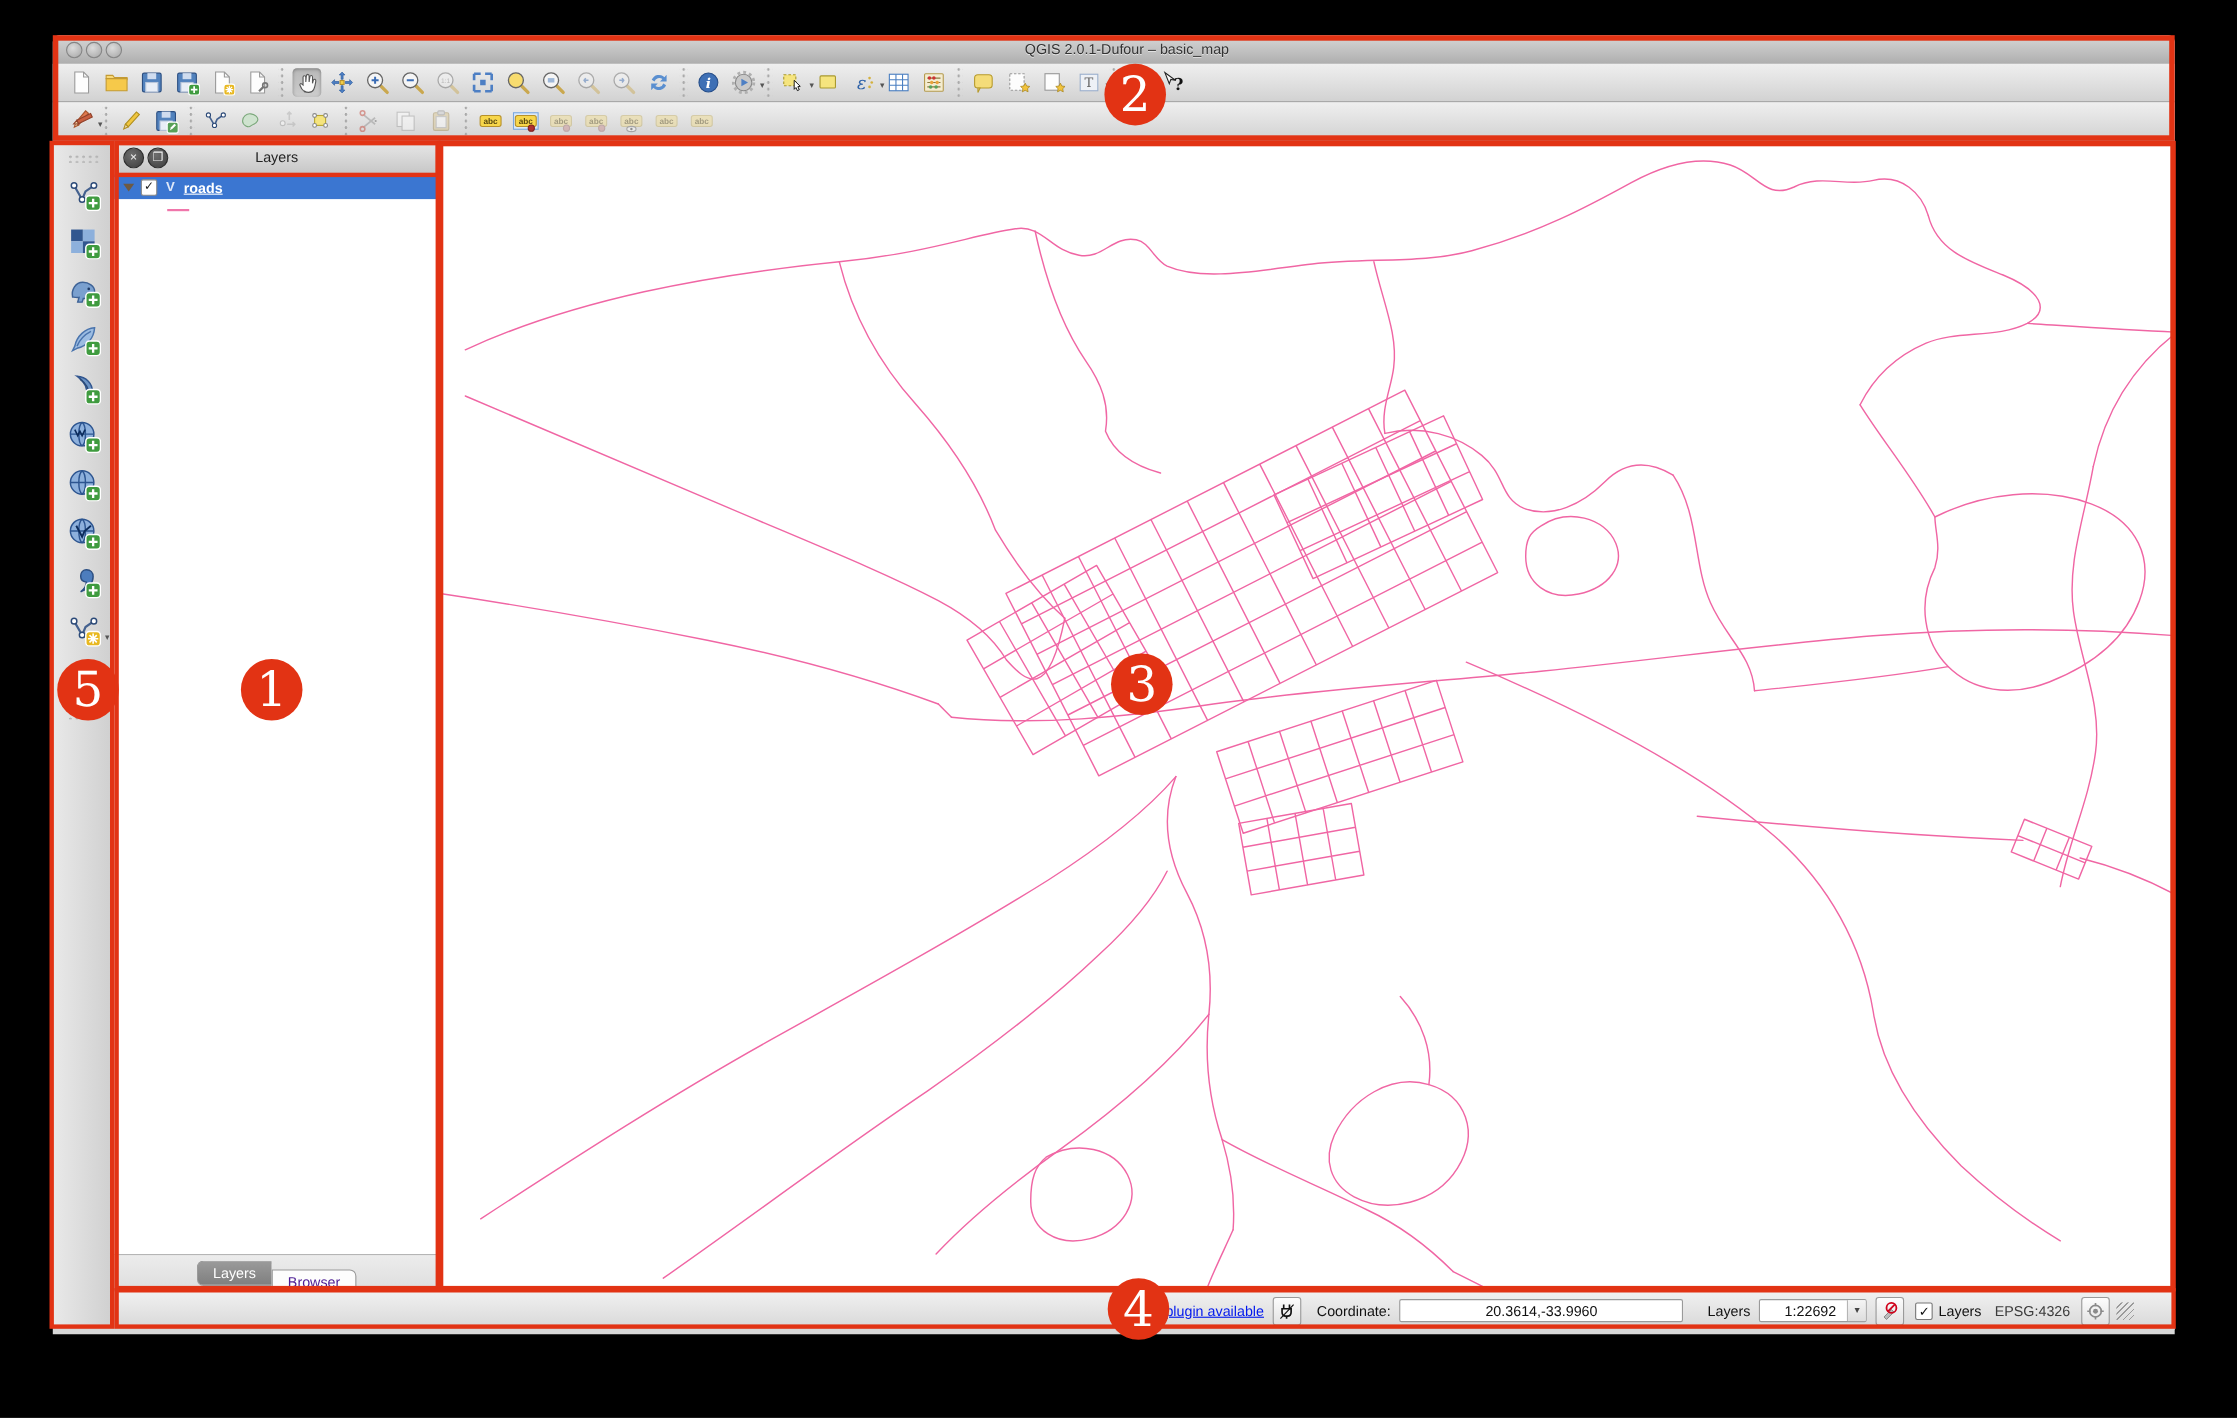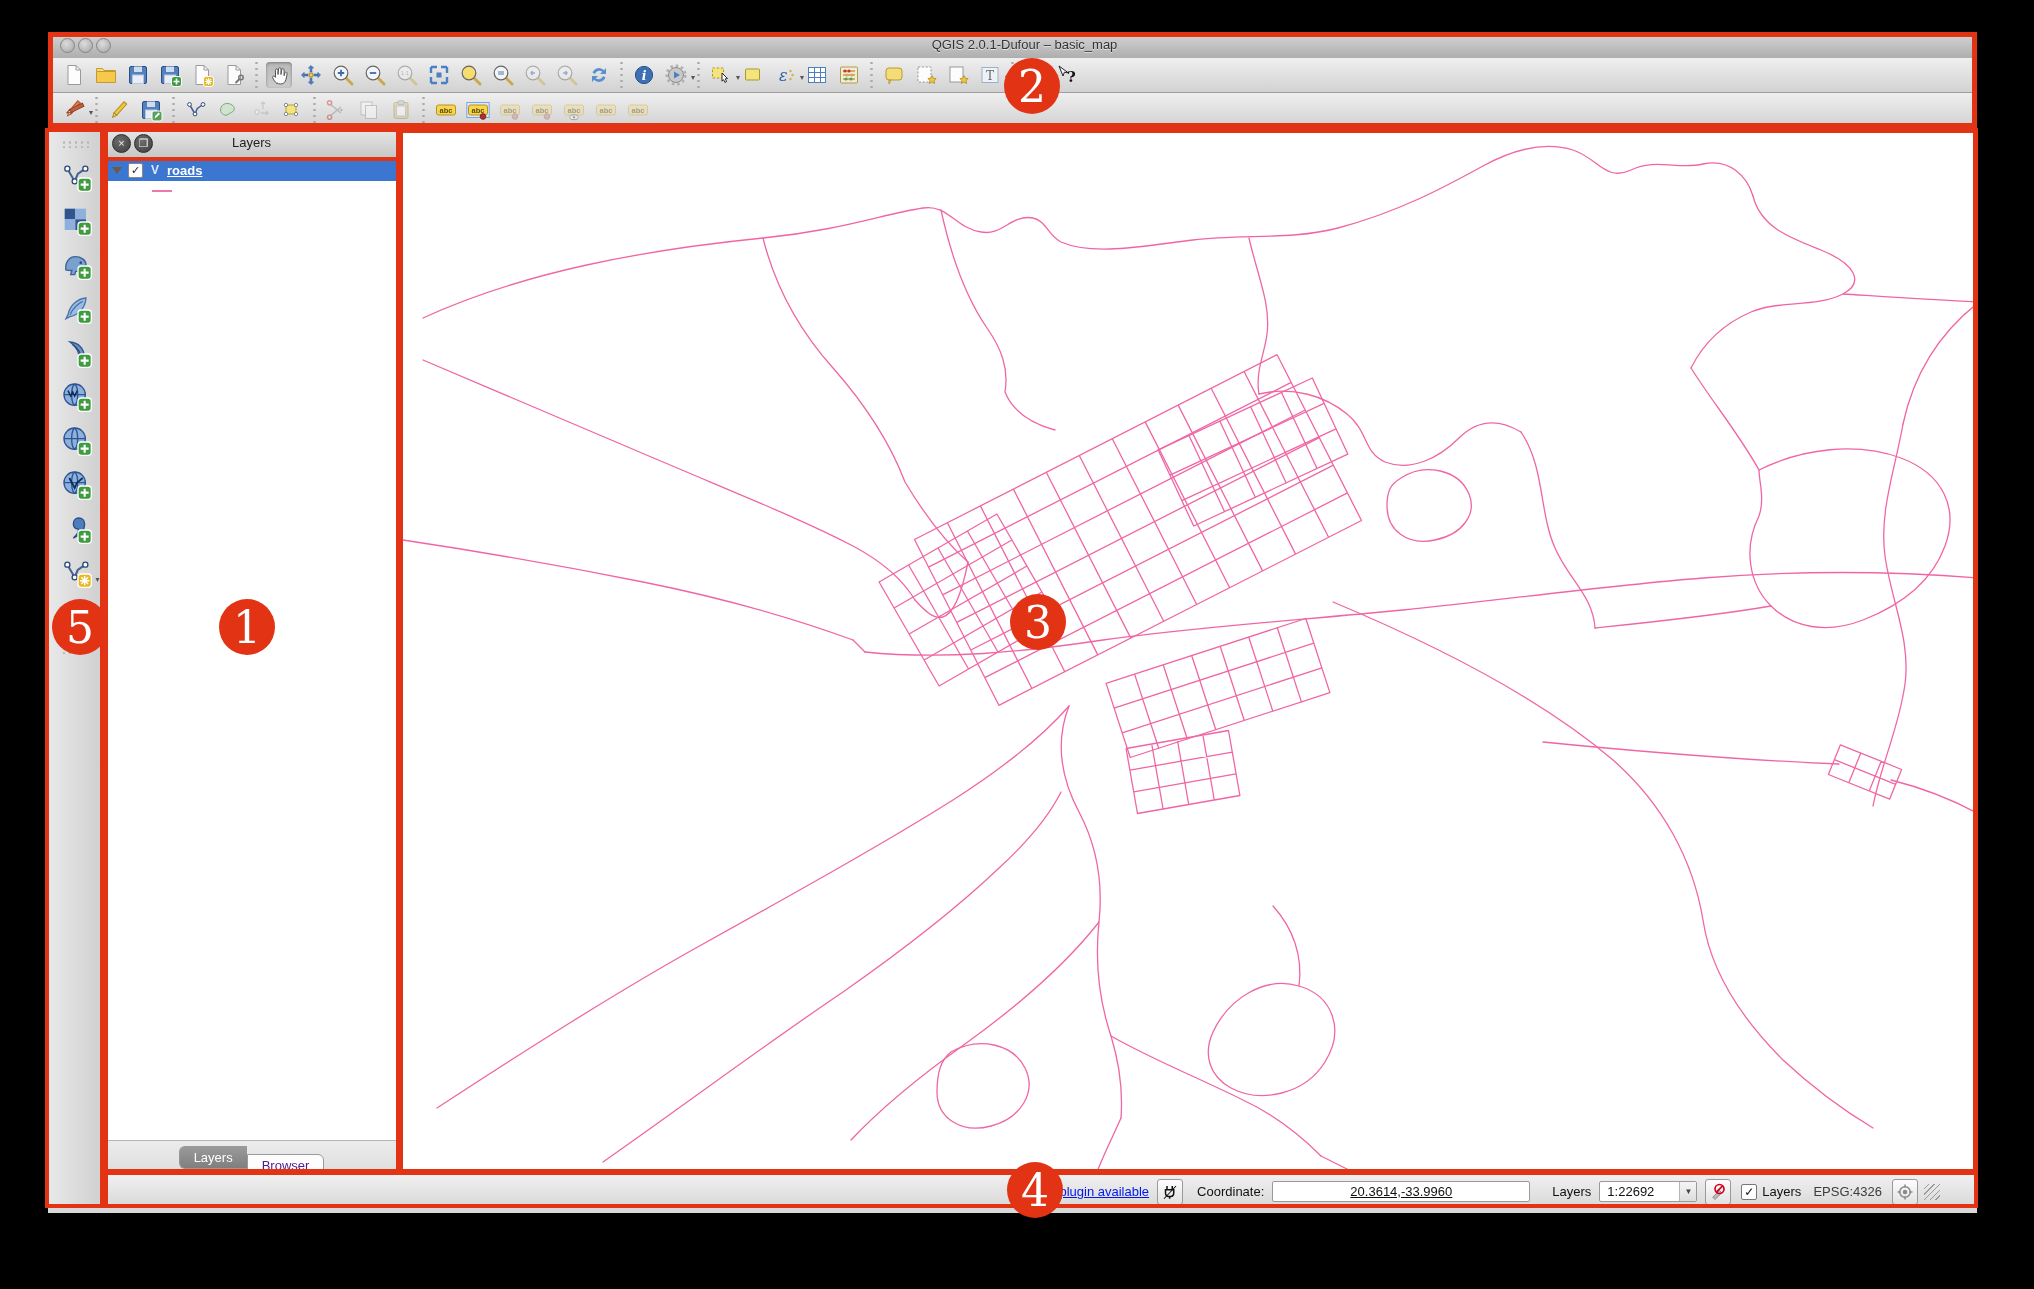--- a/index.html
+++ b/index.html
@@ -71,24 +71,24 @@
   .statusbar{position:absolute;left:56px;bottom:4px;width:1873px;height:36px;
              background:linear-gradient(#f1f1f1,#d7d7d7);border-top:1px solid #a5a5a5;
              display:flex;align-items:center;font-size:13px;color:#111;box-sizing:border-box;}
   .sb-spacer{width:928px;flex:0 0 auto;}
   .sb-link{color:#0018ee;text-decoration:underline;margin-right:8px;white-space:nowrap;}
   .sb-iconbtn{width:24px;height:24px;border:1px solid #9a9a9a;border-radius:3px;
               background:linear-gradient(#fdfdfd,#e2e2e2);display:flex;align-items:center;
               justify-content:center;margin-right:14px;flex:0 0 auto;}
   .sb-label{margin-right:8px;white-space:nowrap;}
   .sb-input{width:256px;height:19px;background:#fff;border:1px solid #9a9a9a;border-radius:2px;
-            text-align:center;font-size:13px;line-height:19px;color:#111;margin-right:22px;flex:0 0 auto;text-decoration:underline;}
+            text-align:center;font-size:13px;line-height:19px;color:#111;margin-right:22px;flex:0 0 auto;}
   .sb-combo{width:96px;height:19px;background:#fff;border:1px solid #9a9a9a;border-radius:2px;
             display:flex;align-items:center;margin-right:8px;flex:0 0 auto;}
-  .sb-combo .val{flex:1;padding-left:7px;font-size:13px;}
+  .sb-combo .val{flex:1;padding-left:22px;font-size:13px;}
   .sb-combo .arrow{width:16px;height:100%;border-left:1px solid #b5b5b5;font-size:8px;
                    display:flex;align-items:center;justify-content:center;color:#444;
                    background:linear-gradient(#f5f5f5,#ddd);}
   .sb-check{width:14px;height:14px;background:#fff;border:1px solid #777;border-radius:2px;
             font-size:12px;line-height:14px;text-align:center;color:#111;margin-right:5px;}
   .sb-crs{color:#3c3c3c;margin:0 10px 0 4px;white-space:nowrap;text-align:center;}
   .grip{width:16px;height:16px;margin-left:6px;
         background:repeating-linear-gradient(135deg,transparent,transparent 3px,#9a9a9a 3px,#9a9a9a 4px);}
   
   .anno{position:absolute;inset:0;pointer-events:none;}

